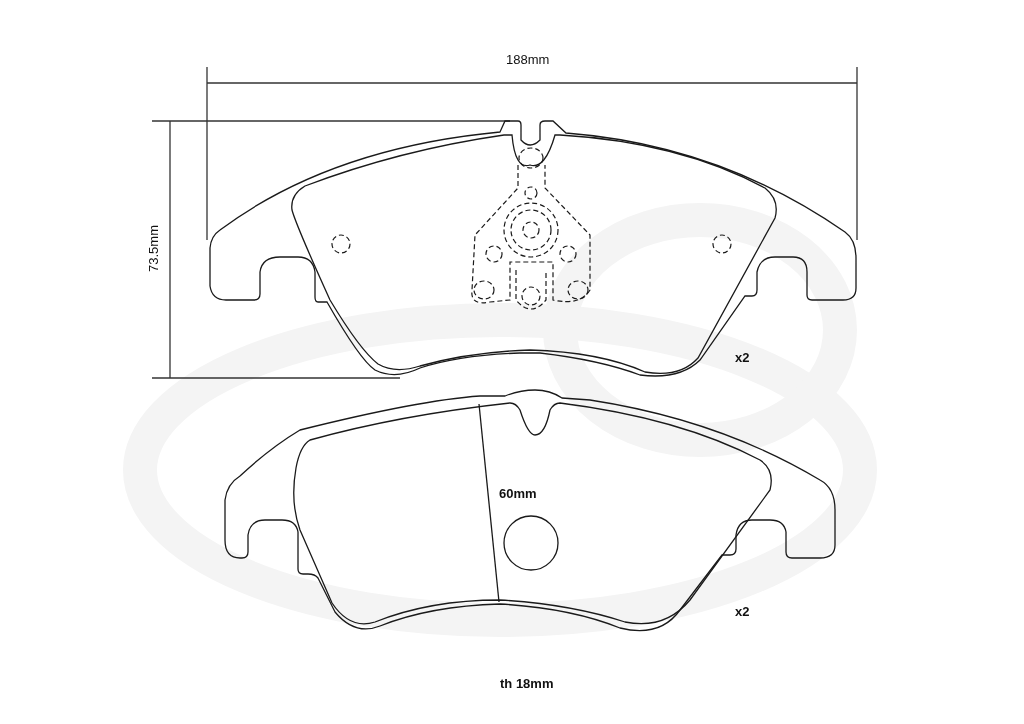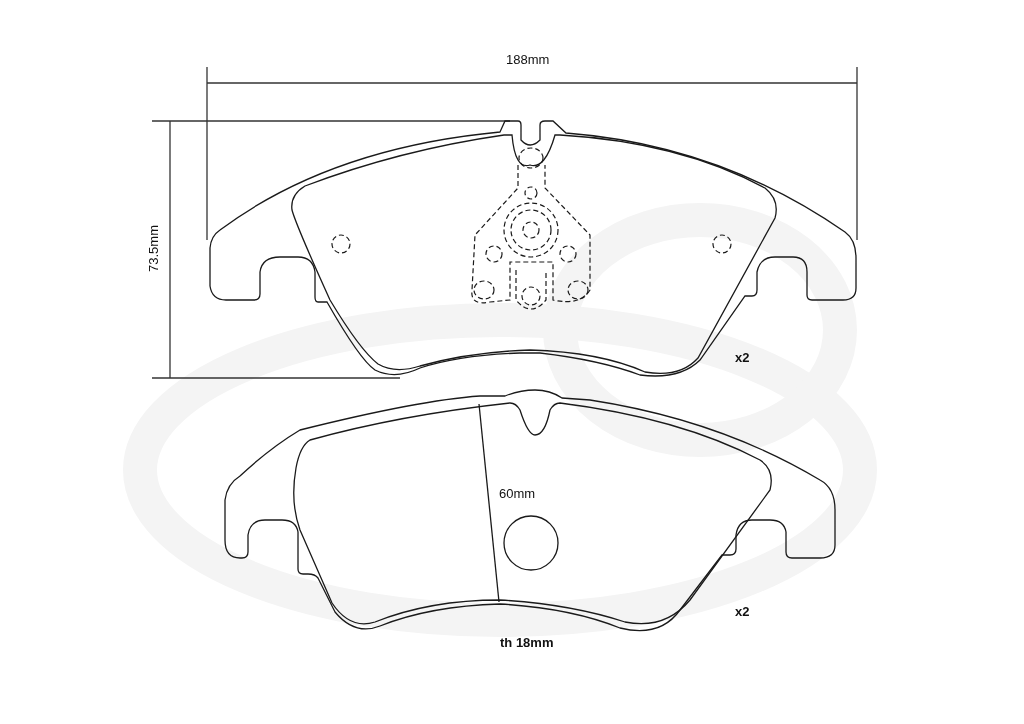--- a/index.html
+++ b/index.html
@@ -5,22 +5,22 @@
   html, body { margin: 0; padding: 0; background: #ffffff; }
   body { width: 1024px; height: 724px; position: relative; overflow: hidden;
          font-family: "Liberation Sans", sans-serif; }
   #drawing { position: absolute; left: 0; top: 0; width: 1024px; height: 724px; }
   .lbl { position: absolute; font-family: "Liberation Sans", sans-serif; color: #111;
          font-size: 13px; white-space: nowrap; }
   #w-label { left: 506px; top: 52px; }
   #h-label-wrap { position:absolute; left:146px; top:272px; }
   #x2-top { left: 735px; top: 350px; font-weight: bold; }
   #x2-bot { left: 735px; top: 604px; font-weight: bold; }
-  #d-label { left: 499px; top: 486px; font-weight: normal; }
-  #t-label { left: 500px; top: 635px; font-weight: bold; }
+  #d-label { left: 499px; top: 486px; font-weight: bold; }
+  #t-label { left: 500px; top: 676px; font-weight: bold; }
   .line { fill: none; stroke: #1a1a1a; stroke-width: 1.3; }
   .dim  { fill: none; stroke: #333; stroke-width: 1.3; }
   .dash { fill: none; stroke: #1a1a1a; stroke-width: 1.2; stroke-dasharray: 5 3; }
   .wm   { fill: none; stroke: #f4f4f4; stroke-width: 34; }
 </style>
 </head>
 <body>
 
 <svg id="drawing" viewBox="0 0 1024 724" xmlns="http://www.w3.org/2000/svg">
 

